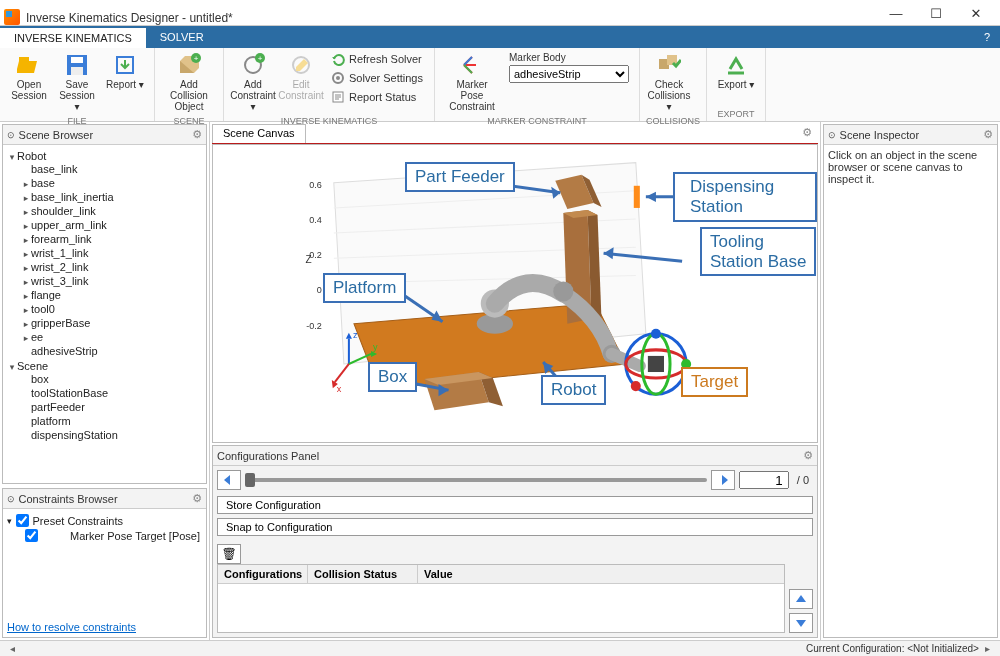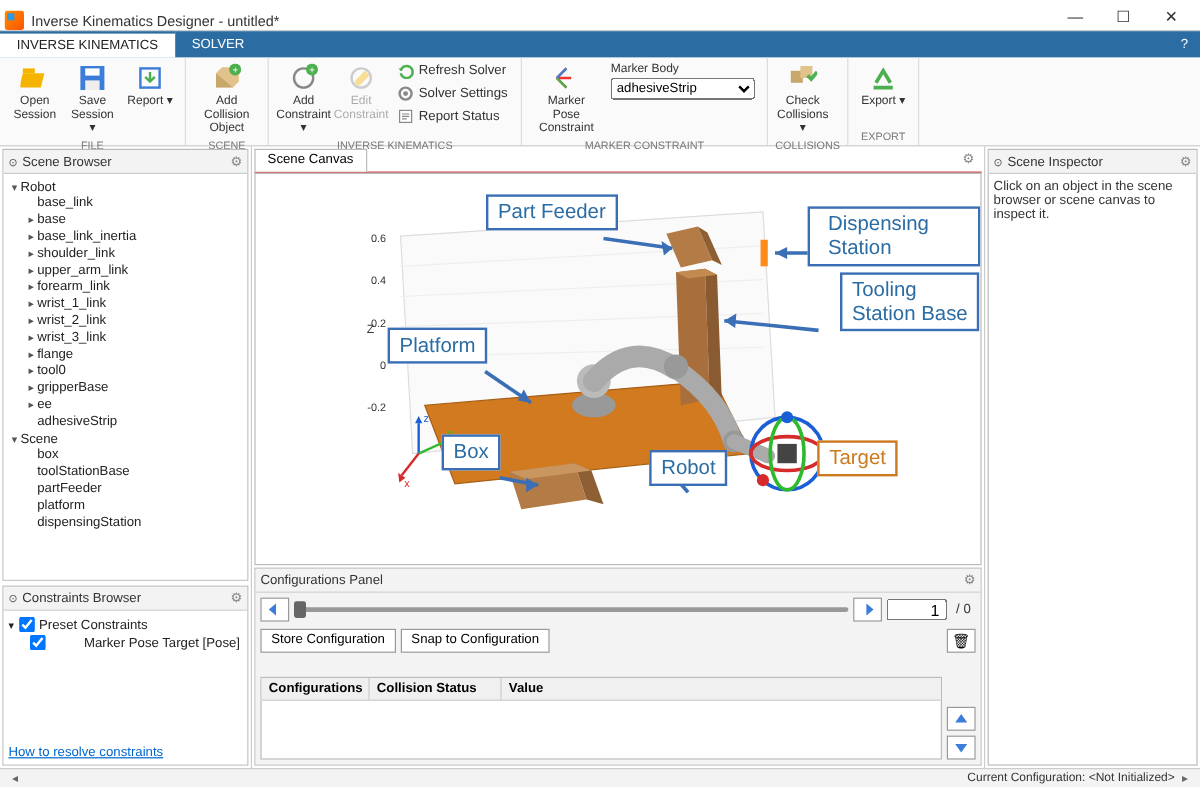--- a/index.html
+++ b/index.html
@@ -63,21 +63,21 @@
 
 .config-panel { margin:0 2px 2px 2px; border:1px solid #bbb;}
 .config-body { background:#f3f3f3; padding:4px;}
 .slider-row { display:flex; align-items:center; gap:4px; margin-bottom:6px;}
 .slider-row .arrow-btn { width:24px;height:20px; border:1px solid #999; background:#fff; display:flex;align-items:center;justify-content:center; cursor:pointer;}
 .slider-row .arrow-btn svg { width:14px;height:12px;}
 .slider-row .track { flex:1; height:4px; background:#999; border-radius:2px; position:relative;}
 .slider-row .thumb { position:absolute; left:0; top:-5px; width:10px;height:14px; background:#666; border-radius:2px;}
 .slider-row input[type=text]{ width:50px; height:18px; text-align:right; padding:0 4px;}
 .slider-row .of { font-size:11px; color:#333; padding:0 4px;}
-.btn-row { display:flex; gap:4px; margin-bottom:20px;}
+.btn-row { display:flex; gap:4px; margin-bottom:0;flex-direction:column;}
 .btn-row .btn { border:1px solid #999; background:#fff; padding:2px 8px; font-size:11px; cursor:pointer;}
 .btn-row .spacer { flex:1;}
 .btn-row .icon-btn { width:24px;height:20px; border:1px solid #999; background:#fff; display:flex;align-items:center;justify-content:center; cursor:pointer; font-size:12px;}
 .cfg-table { border:1px solid #bbb; background:#fff; }
 .cfg-table .thead { display:flex; background:#f0f0f0; border-bottom:1px solid #ccc;}
 .cfg-table .th { padding:3px 6px; border-right:1px solid #ccc; font-size:11px; font-weight:bold;}
 .cfg-table .tbody { height:48px;}
 .side-btns { display:flex; flex-direction:column; gap:4px; justify-content:flex-end; padding-left:4px;}
 .side-btns .icon-btn { width:24px;height:20px; border:1px solid #999; background:#fff; display:flex;align-items:center;justify-content:center; cursor:pointer;}
 

